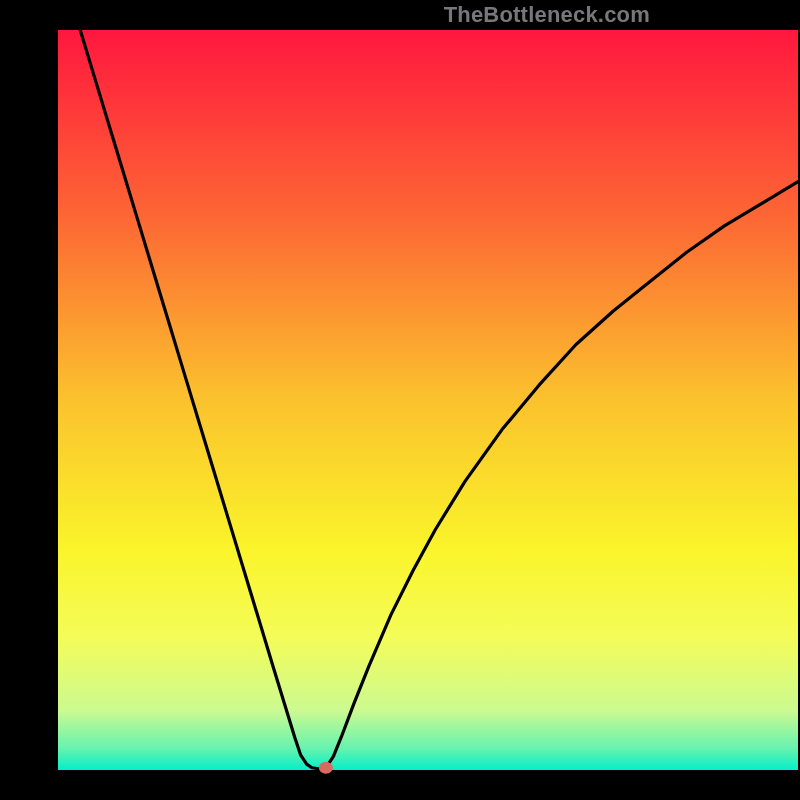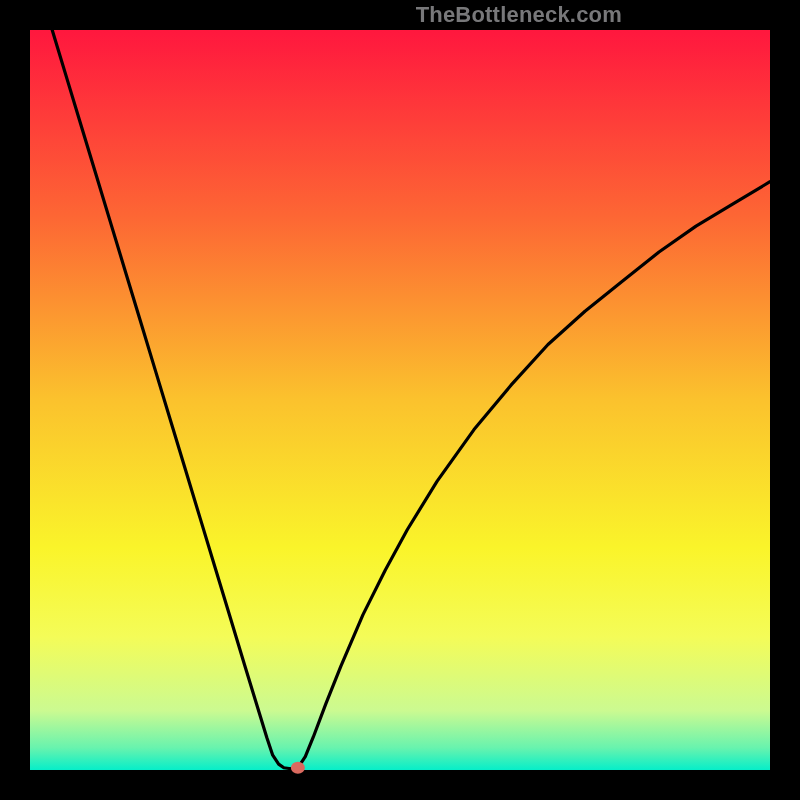--- a/index.html
+++ b/index.html
@@ -7,20 +7,21 @@
     padding: 0;
     width: 800px;
     height: 800px;
     background: #000000;
     overflow: hidden;
   }
   .container {
     position: relative;
     width: 640px;
     height: 800px;
+    margin-left: 28px;
   }
   .watermark {
     position: absolute;
     top: 2px;
     right: 18px;
     font-family: Arial, Helvetica, sans-serif;
     font-size: 22px;
     font-weight: 600;
     color: #78787a;
     letter-spacing: 0.2px;

